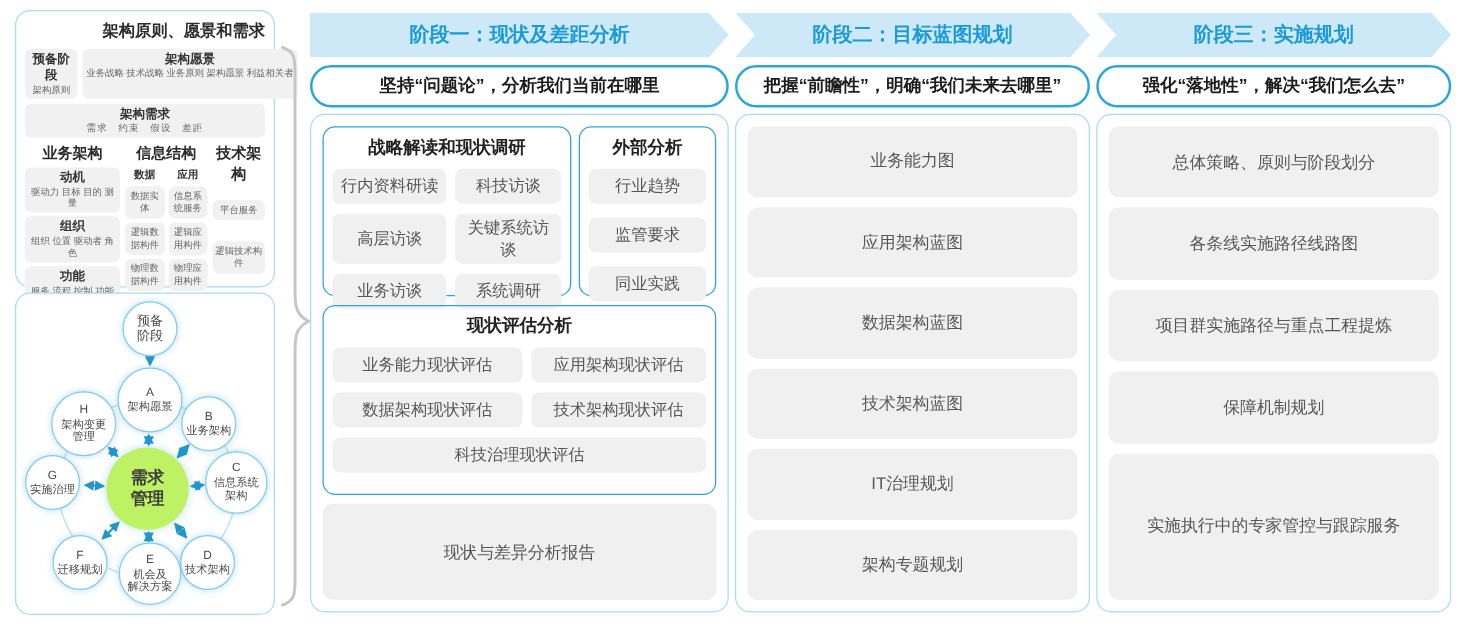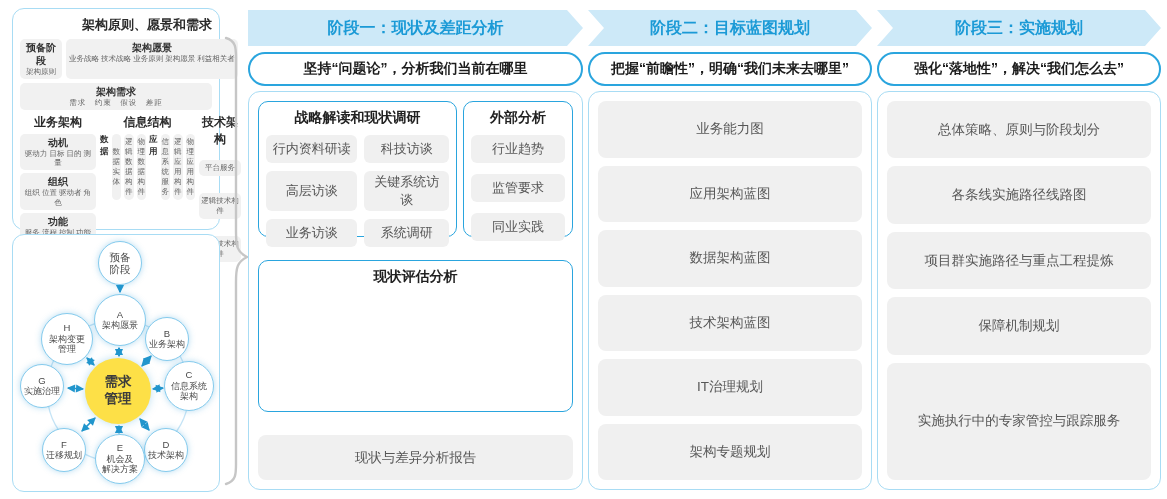--- a/index.html
+++ b/index.html
@@ -20,21 +20,21 @@
   .nowrap { white-space:nowrap; overflow:hidden; }
   .lt-row1 { display:flex; gap:4px; margin-bottom:4px; }
   .lt-row1 .prep { flex:0 0 42px; }
   .lt-row1 .vision { flex:1; }
   .req { margin-bottom:4px; }
   .req .lc-s { letter-spacing:1px; }
   .lt-cols { display:flex; gap:4px; }
   .col-t { font-weight:bold; font-size:12px; color:#2b2b2b; text-align:center; margin-bottom:3px; }
   .bgroup { margin-bottom:3px; }
   .info-grid { display:flex; gap:3px; }
-  .info-sub { flex:1; display:flex; gap:3px; }
+  .info-sub { flex:1; display:flex; flex-direction:column; gap:3px; }
   .info-h { font-weight:bold; font-size:8.5px; color:#333; text-align:center; }
   .lchip.s { font-size:7.5px; color:#666; padding:3px 1px; min-height:15px;
              display:flex; align-items:center; justify-content:center; }
   .tech-stack { display:flex; flex-direction:column; gap:17px; margin-top:12px; }
   .lt-real { display:flex; gap:4px; align-items:stretch; margin-top:5px; }
   .real-label { flex:0 0 30px; font-weight:bold; font-size:12px; color:#2b2b2b;
                 white-space:pre-line; display:flex; align-items:center; justify-content:center;
                 text-align:center; line-height:1.25; }
   .lt-real .r1 { flex:1.55; }
   .lt-real .r2 { flex:1; display:flex; flex-direction:column; justify-content:center; }
@@ -43,21 +43,21 @@
   .adm-node {
     position:absolute; background:#fff; border:1.3px solid #85cbed; border-radius:50%;
     box-shadow:0 0 6px rgba(62,163,219,.38);
     display:flex; flex-direction:column; align-items:center; justify-content:center;
     text-align:center; box-sizing:border-box;
   }
   .adm-letter { font-size:9.5px; color:#4a4a4a; line-height:1.1; }
   .adm-label { font-size:9px; color:#4a4a4a; line-height:1.15; white-space:pre-line; }
   .adm-prep .adm-label { font-size:10.5px; }
   .adm-center {
-    position:absolute; background:#fde047; border-radius:50%;
+    position:absolute; background:#bef264; border-radius:50%;
     display:flex; align-items:center; justify-content:center; text-align:center;
     font-weight:bold; font-size:13.5px; color:#3c3c3c; line-height:1.25; white-space:pre-line;
     box-shadow:0 0 8px rgba(62,163,219,.35);
   }
   
   .band {
     position:absolute; top:10px; height:36px; background:#cde9f8;
     display:flex; align-items:center; justify-content:center;
     font-weight:bold; font-size:16px; color:#1b9ad6;
   }
@@ -66,21 +66,21 @@
   .subtitle {
     position:absolute; top:52px; height:34px; background:#fff;
     border:2px solid #2aa5de; border-radius:17px; box-sizing:border-box;
     display:flex; align-items:center; justify-content:center;
     font-weight:bold; font-size:14px; color:#1c1c1c;
   }
   
   .content {
     position:absolute; top:91px; height:399px; background:#fff;
     border:1.5px solid #a8dcf4; border-radius:12px; box-sizing:border-box;
-    padding:9px; display:flex; flex-direction:column; gap:23px;
+    padding:9px; display:flex; flex-direction:column; gap:7px;
   }
   .p1-row { display:flex; gap:6px; height:136px; }
   .subbox { border:1.5px solid #2aa5de; border-radius:10px; padding:7px; box-sizing:border-box; }
   .sb-title { font-weight:bold; font-size:14px; color:#222; text-align:center; margin-bottom:8px; }
   .sb-grid2 { display:grid; grid-template-columns:1.08fr 1fr; gap:8px 7px; }
   .chip {
     background:#f0f0f0; border-radius:6px; color:#575757; font-size:13px;
     display:flex; align-items:center; justify-content:center; text-align:center;
     min-height:28px; padding:2px 4px; box-sizing:border-box;
   }
@@ -262,20 +262,27 @@
       <div class="sb-title">外部分析</div>
       <div class="sb-stack">
         <div class="chip">行业趋势</div>
         <div class="chip">监管要求</div>
         <div class="chip">同业实践</div>
       </div>
     </div>
   </div>
   <div class="subbox assess">
     <div class="sb-title">现状评估分析</div>
+    <div class="sb-grid2">
+      <div class="chip">业务能力现状评估</div>
+      <div class="chip">应用架构现状评估</div>
+      <div class="chip">数据架构现状评估</div>
+      <div class="chip">技术架构现状评估</div>
+      <div class="chip wide">科技治理现状评估</div>
+    </div>
   </div>
   <div class="chip report">现状与差异分析报告</div>
 </div>
 
 <div class="content stack" style="left:588px;width:284px;gap:8px">
   <div class="chip">业务能力图</div>
   <div class="chip">应用架构蓝图</div>
   <div class="chip">数据架构蓝图</div>
   <div class="chip">技术架构蓝图</div>
   <div class="chip">IT治理规划</div>

